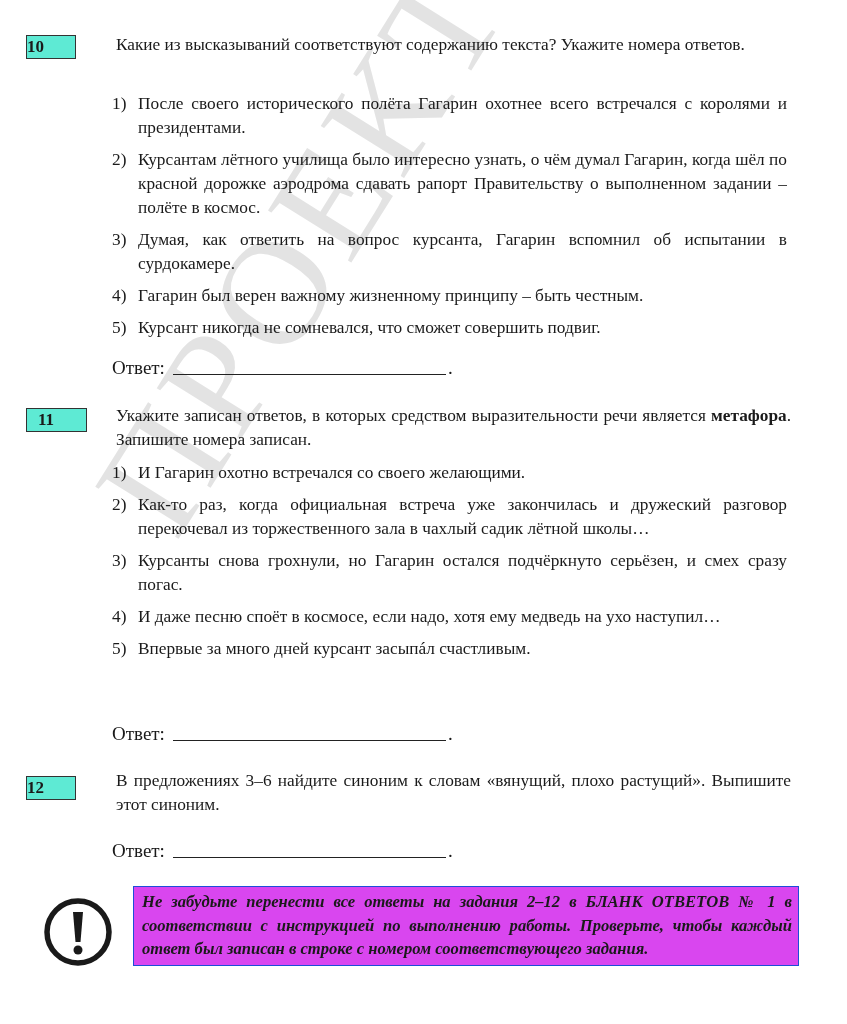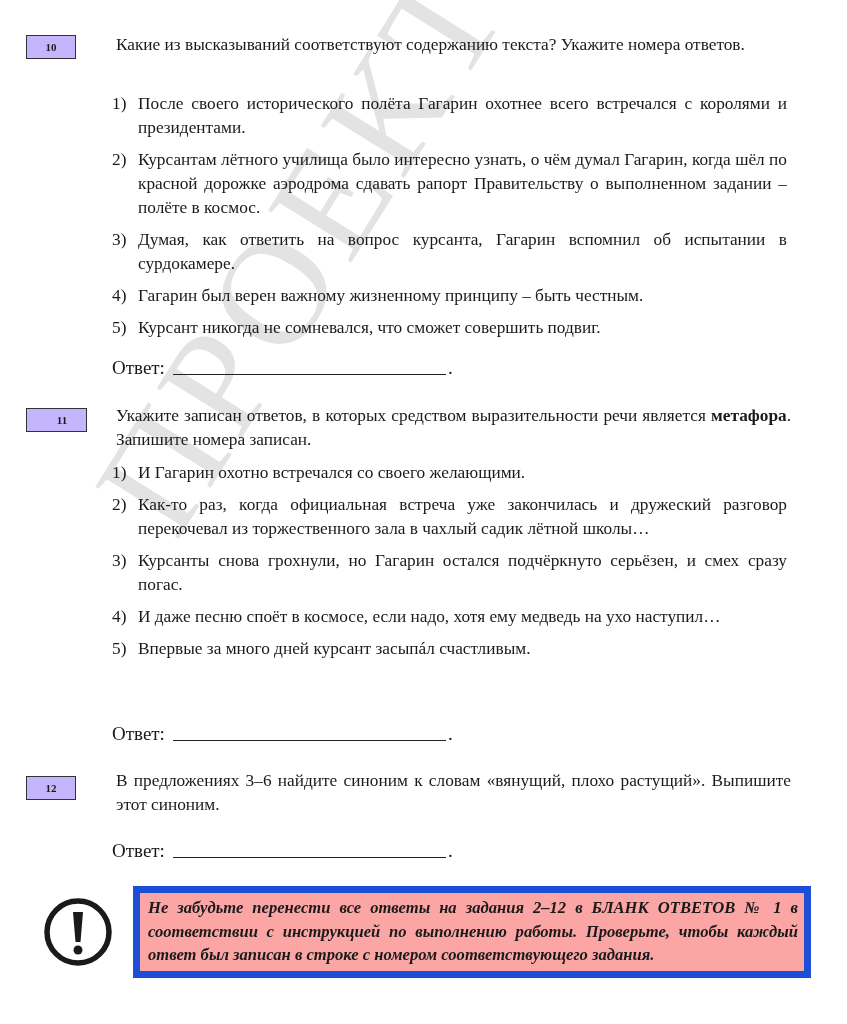--- a/index.html
+++ b/index.html
@@ -36,24 +36,24 @@
       width: 847px;
       z-index: 1;
     }
     .task-num {
       position: absolute;
       left: 26px;
       width: 48px;
       height: 22px;
       border: 1.5px solid #333;
       font-weight: bold;
-      font-size: 11px;
-      text-align: center;
+      font-size: 17px;
+      text-align: left;
       line-height: 22px;
-      background: #c4b5fd;
+      background: #5eead4;
     }
     .prompt {
       position: absolute;
       left: 116px;
       width: 675px;
       font-size: 17.3px;
       line-height: 24px;
       text-align: justify;
     }
     .options {
@@ -104,22 +104,22 @@
       width: 72px;
       height: 72px;
       z-index: 1;
     }
     .notice-box {
       position: absolute;
       left: 133px;
       top: 886px;
       width: 650px;
       padding: 3px 6px 4px 8px;
-      border: 7px solid #1d4ed8;
-      background: #fca5a5;
+      border: 1px solid #1d4ed8;
+      background: #d946ef;
       font-family: "Liberation Serif", serif;
       font-style: italic;
       font-weight: bold;
       font-size: 16.6px;
       line-height: 23.5px;
       text-align: justify;
       z-index: 1;
     }
   </style>
 </head>

